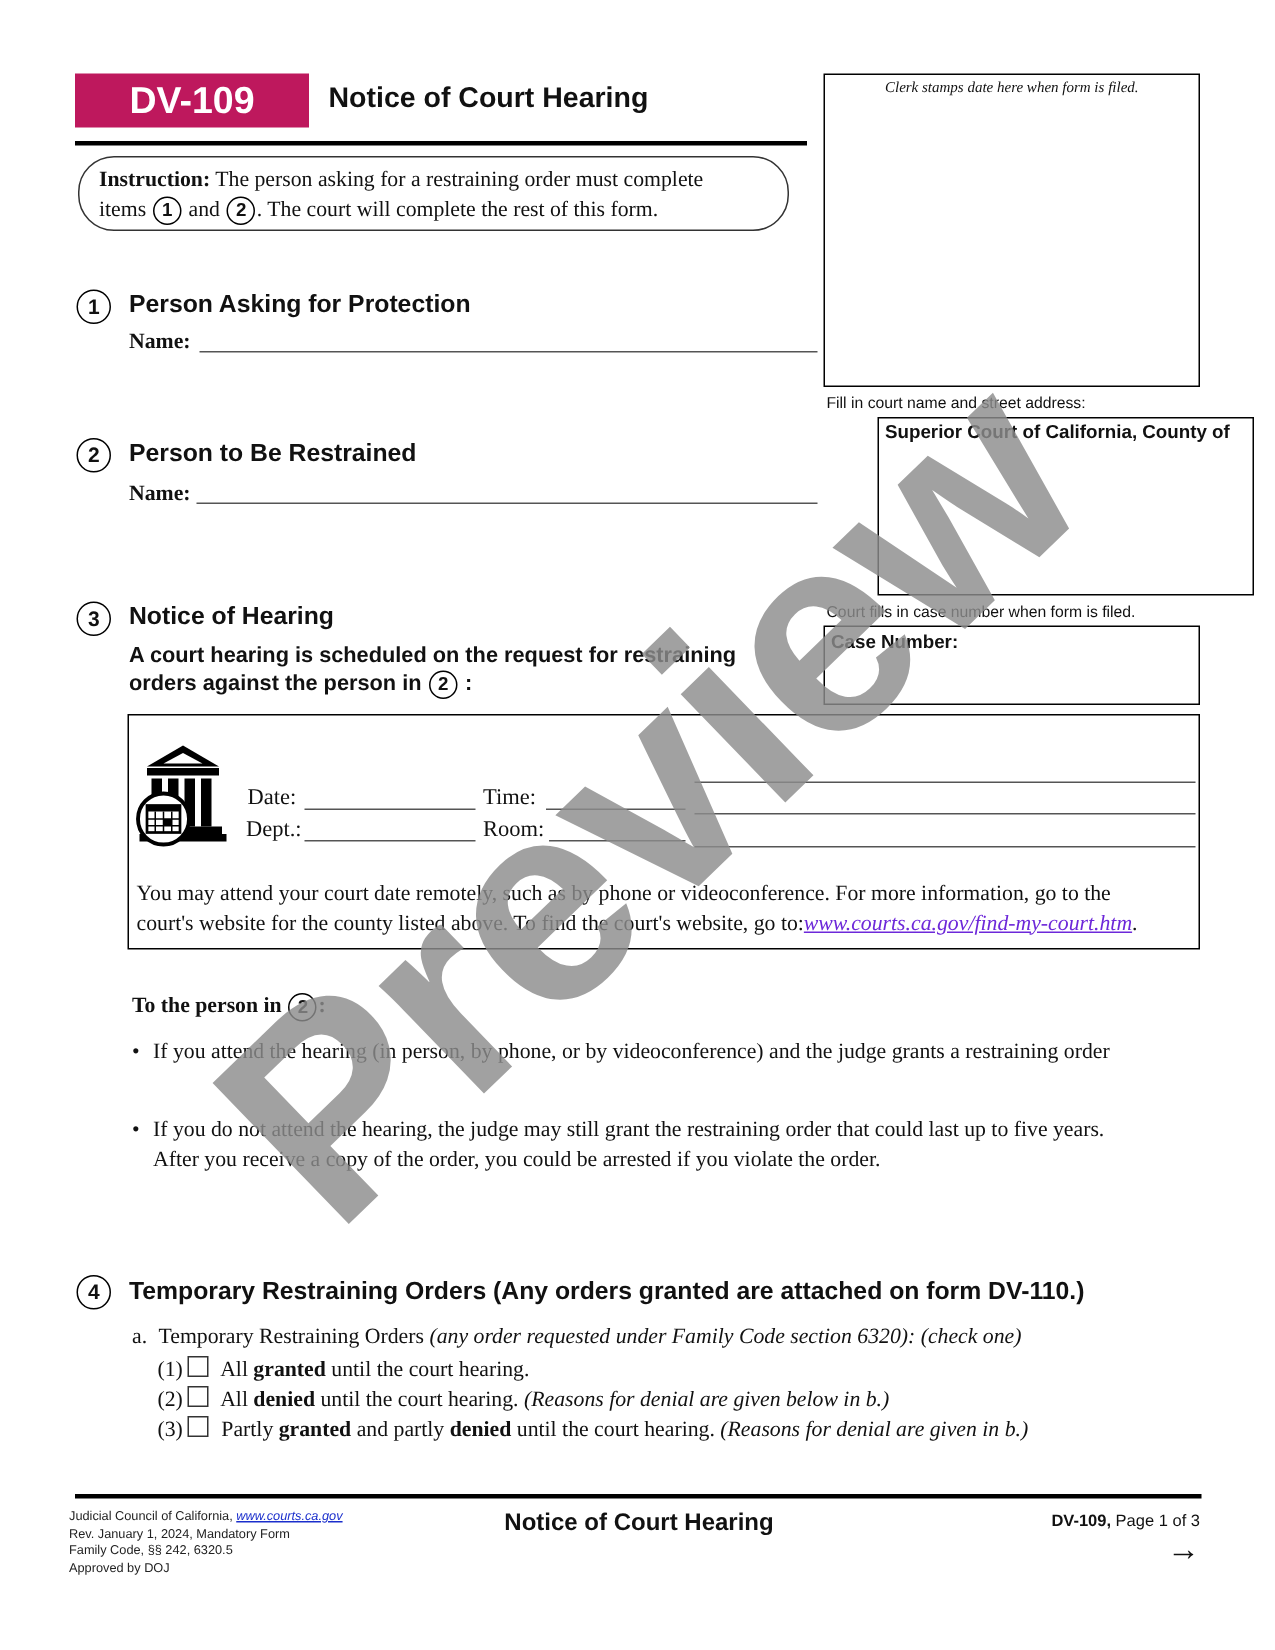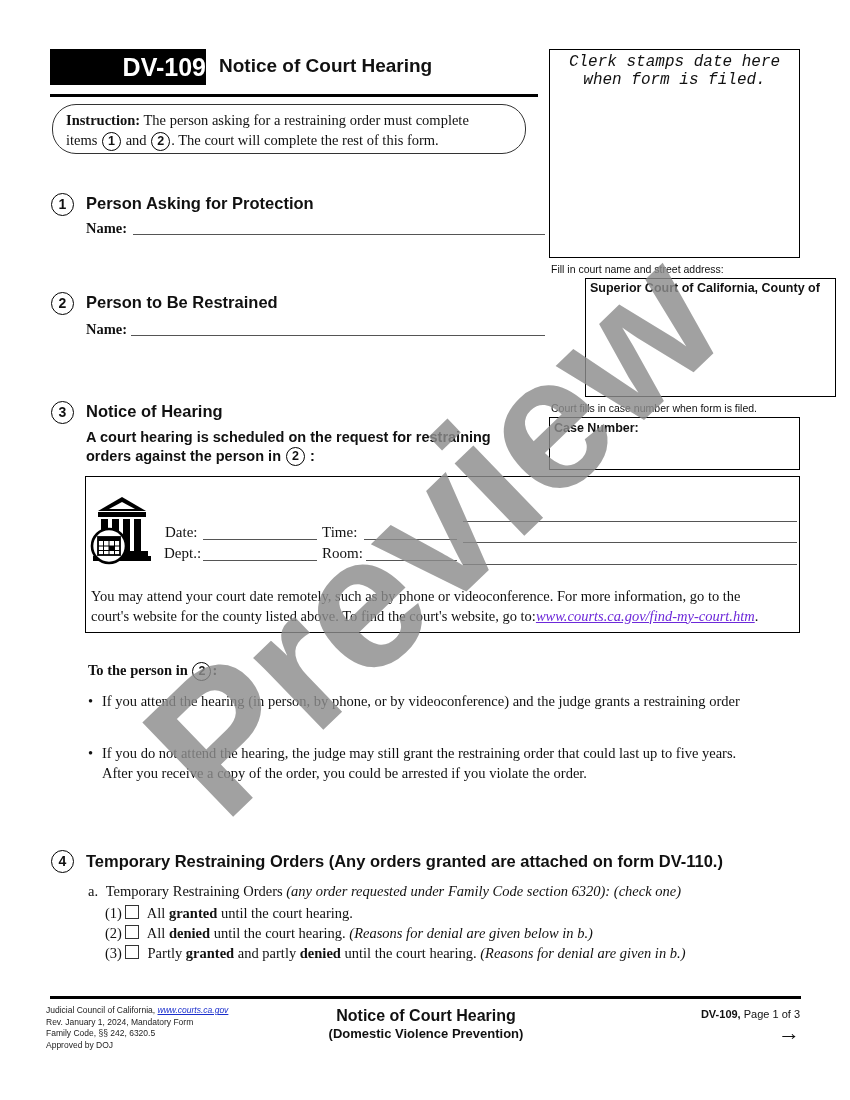--- a/index.html
+++ b/index.html
@@ -1,33 +1,33 @@
 <!DOCTYPE html>
 <html><head>
 <meta charset="utf-8">
 <style>
   html, body { margin: 0; padding: 0; }
   body { width: 850px; height: 1100px; background: #ffffff; position: relative; overflow: hidden; font-family: "Liberation Serif", serif; color: #111; }
   .abs { position: absolute; }
   .sans { font-family: "Liberation Sans", sans-serif; }
 
   
-  .form-id-box { left: 50px; top: 49px; width: 156px; height: 36px; background: #000000; color: #fff; font-family: "Liberation Sans", sans-serif; font-weight: bold; font-size: 25px; line-height: 36px; text-align: right; }
+  .form-id-box { left: 50px; top: 49px; width: 156px; height: 36px; background: #be185d; color: #fff; font-family: "Liberation Sans", sans-serif; font-weight: bold; font-size: 25px; line-height: 36px; text-align: center; }
   .form-title { left: 219px; top: 55px; font-family: "Liberation Sans", sans-serif; font-weight: bold; font-size: 19px; }
   .header-rule { left: 50px; top: 94px; width: 488px; height: 3px; background: #000; }
 
   .instruction { left: 52px; top: 104px; width: 474px; height: 50px; border: 1.3px solid #333; border-radius: 24px; padding: 6px 0 0 13px; box-sizing: border-box; font-size: 14.5px; line-height: 19.5px; }
   .instruction b { font-weight: bold; }
 
   .circ { display: inline-block; width: 17px; height: 17px; border: 1.3px solid #000; border-radius: 50%; text-align: center; font-family: "Liberation Sans", sans-serif; font-weight: bold; font-size: 12.5px; line-height: 17px; vertical-align: middle; box-sizing: content-box; margin: 0 1px; }
   .sec-circ { width: 21px; height: 21px; font-size: 14px; line-height: 21px; }
 
   
   .clerk-box { left: 549px; top: 49px; width: 251px; height: 209px; border: 1.4px solid #000; box-sizing: border-box; }
-  .clerk-note { width: 100%; text-align: center; font-family: Liberation Mono, monospace; font-style: italic; font-size: 16px; margin-top: 3px; }
+  .clerk-note { width: 100%; text-align: center; font-family: Liberation Serif, serif; font-style: italic; font-size: 10px; margin-top: 3px; }
   .small-italic { font-family: "Liberation Sans", sans-serif; font-size: 10.5px; }
   .court-box { left: 549px; top: 278px; width: 251px; height: 119px; border: 1.4px solid #000; box-sizing: border-box; padding: 2px 4px; font-family: "Liberation Sans", sans-serif; font-weight: bold; font-size: 12.5px; margin-left: 36px; }
   .case-box { left: 549px; top: 417px; width: 251px; height: 53px; border: 1.4px solid #000; box-sizing: border-box; padding: 3px 4px; font-family: "Liberation Sans", sans-serif; font-weight: bold; font-size: 12.5px; }
 
   
   .sec-head { font-family: "Liberation Sans", sans-serif; font-weight: bold; font-size: 16.5px; }
   .name-label { font-family: "Liberation Serif", serif; font-weight: bold; font-size: 14.5px; }
   .line { height: 0; border-bottom: 1.4px solid #555; }
 
   .hearing-box { left: 85px; top: 476px; width: 715px; height: 157px; border: 1.6px solid #000; box-sizing: border-box; }
@@ -176,20 +176,19 @@
 
 <div class="abs footer-rule"></div>
 <div class="abs footer-left">
   <span>Judicial Council of California, </span><a href="#">www.courts.ca.gov</a><br>
   <span>Rev. January 1, 2024, Mandatory Form</span><br>
   <span>Family Code,  §§ 242, 6320.5</span><br>
   <span>Approved by DOJ</span>
 </div>
 <div class="abs footer-center">
   <div style="font-size:16px;">Notice of Court Hearing</div>
-  <div style="font-size:13px; margin-top:1px;">(Domestic Violence Prevention)</div>
 </div>
 <div class="abs footer-right">
   <b>DV-109,</b><span> Page 1 of 3</span>
   <div style="font-size:22px; line-height:20px; margin-top:3px;">→</div>
 </div>
 
 <div class="abs watermark">Preview</div>
 
 </body></html>

